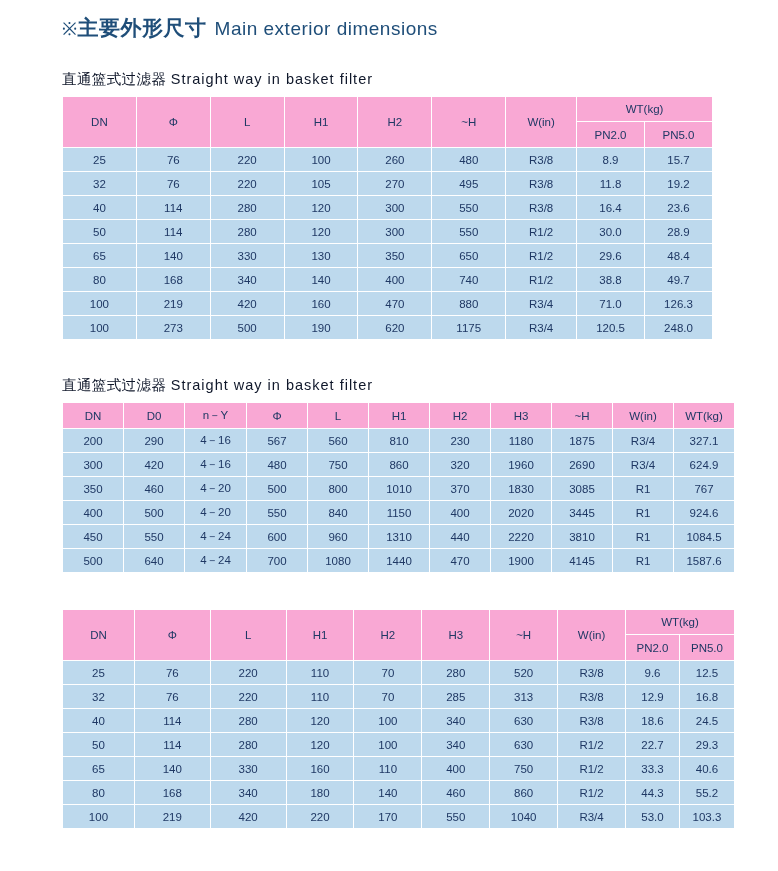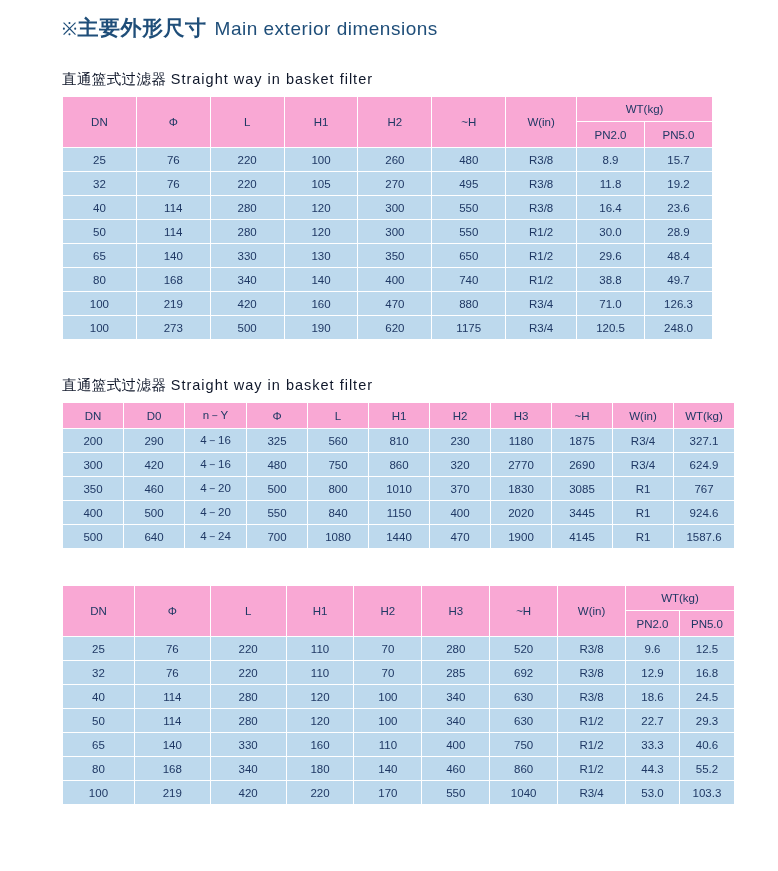--- a/index.html
+++ b/index.html
@@ -284,38 +284,38 @@
           <th>~H</th>
           <th>W(in)</th>
           <th>WT(kg)</th>
         </tr>
       </thead>
       <tbody>
         <tr>
           <td>200</td>
           <td>290</td>
           <td>4－16</td>
-          <td>325</td>
+          <td>567</td>
           <td>560</td>
           <td>810</td>
           <td>230</td>
           <td>1180</td>
           <td>1875</td>
           <td>R3/4</td>
           <td>327.1</td>
         </tr>
         <tr>
           <td>300</td>
           <td>420</td>
           <td>4－16</td>
           <td>480</td>
           <td>750</td>
           <td>860</td>
           <td>320</td>
-          <td>2770</td>
+          <td>1960</td>
           <td>2690</td>
           <td>R3/4</td>
           <td>624.9</td>
         </tr>
         <tr>
           <td>350</td>
           <td>460</td>
           <td>4－20</td>
           <td>500</td>
           <td>800</td>
@@ -331,20 +331,33 @@
           <td>500</td>
           <td>4－20</td>
           <td>550</td>
           <td>840</td>
           <td>1150</td>
           <td>400</td>
           <td>2020</td>
           <td>3445</td>
           <td>R1</td>
           <td>924.6</td>
+        </tr>
+        <tr>
+          <td>450</td>
+          <td>550</td>
+          <td>4－24</td>
+          <td>600</td>
+          <td>960</td>
+          <td>1310</td>
+          <td>440</td>
+          <td>2220</td>
+          <td>3810</td>
+          <td>R1</td>
+          <td>1084.5</td>
         </tr>
         <tr>
           <td>500</td>
           <td>640</td>
           <td>4－24</td>
           <td>700</td>
           <td>1080</td>
           <td>1440</td>
           <td>470</td>
           <td>1900</td>
@@ -400,21 +413,21 @@
           <td>9.6</td>
           <td>12.5</td>
         </tr>
         <tr>
           <td>32</td>
           <td>76</td>
           <td>220</td>
           <td>110</td>
           <td>70</td>
           <td>285</td>
-          <td>692</td>
+          <td>313</td>
           <td>R3/8</td>
           <td>12.9</td>
           <td>16.8</td>
         </tr>
         <tr>
           <td>40</td>
           <td>114</td>
           <td>280</td>
           <td>120</td>
           <td>100</td>

